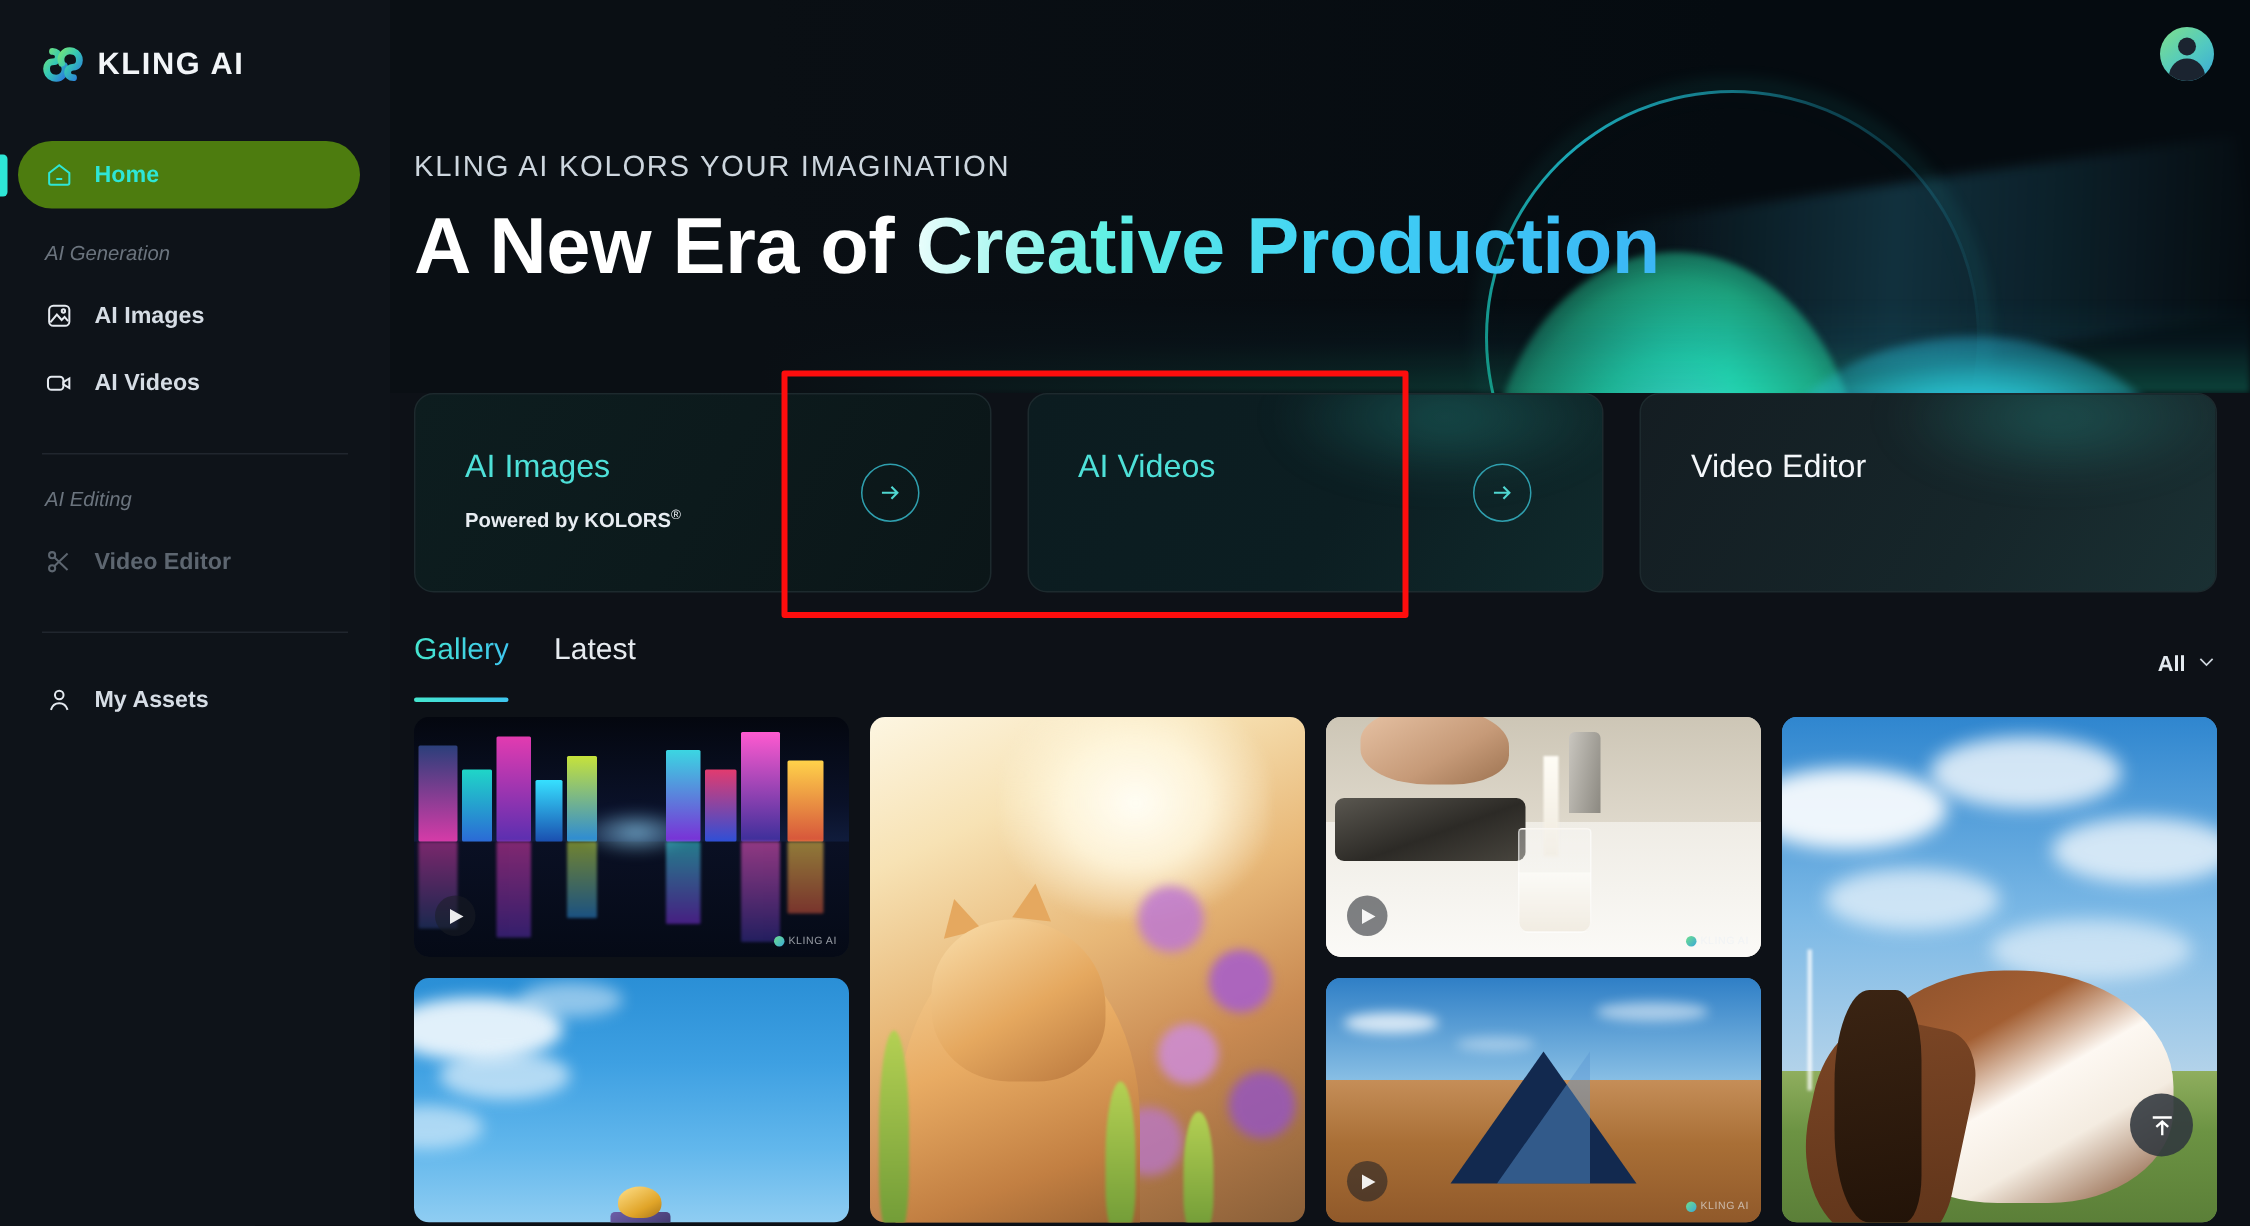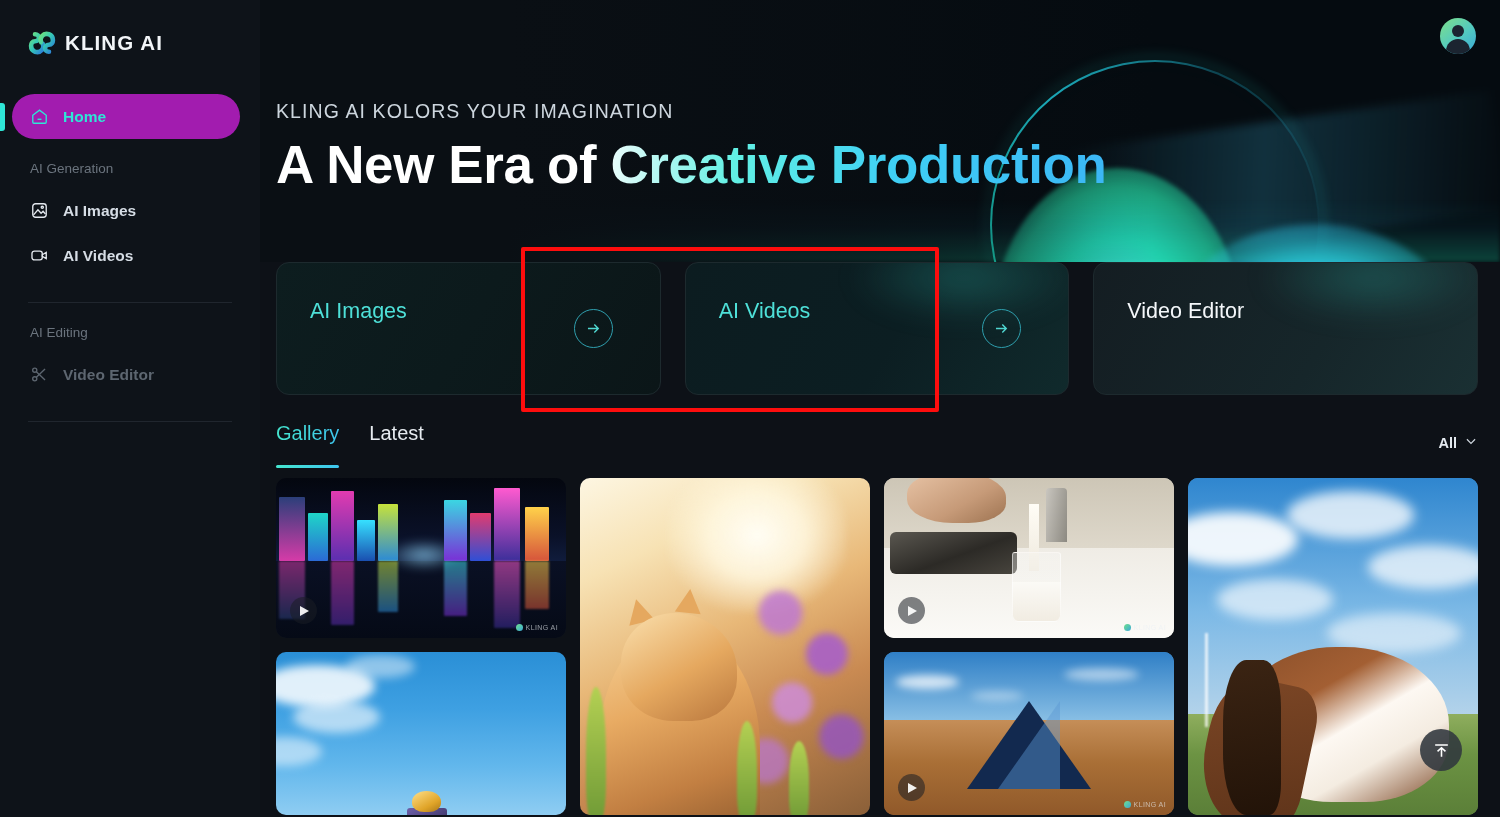--- a/index.html
+++ b/index.html
@@ -26,35 +26,35 @@
   .nav { margin-top: 30px; }
   .nav-item {
     position: relative;
     display: flex; align-items: center; gap: 14px;
     height: 45px; margin: 0 20px 0 12px;
     padding-left: 18px;
     border-radius: 23px;
     color: #d6dde5; font-size: 15.5px; font-weight: 600;
     cursor: pointer;
   }
-  .nav-item.active { background: #a21caf; color: #2ee6d6; }
+  .nav-item.active { background: #4d7c0f; color: #2ee6d6; }
   .nav-item.active .nav-ico svg { stroke: #2ee6d6; }
   .nav-item.muted { color: #5d6670; }
   .nav-item.muted .nav-ico svg { stroke: #5d6670; }
   .active-bar {
     position: absolute; left: -12px; top: 9px;
     width: 5px; height: 28px; border-radius: 0 3px 3px 0;
     background: #2ee6d6;
   }
   .nav-ico { width: 19px; height: 19px; display: flex; align-items: center; justify-content: center; }
   .nav-ico svg { width: 19px; height: 19px; fill: none; stroke: #e4e9ef; stroke-width: 1.7; }
 
   .nav-group-label {
     font-size: 13.5px; color: #6b747e; font-weight: 400;
-    padding: 0 0 0 30px; margin: 22px 0 12px;
+    padding: 0 0 0 30px; margin: 22px 0 12px; font-style: italic;
   }
   .nav-sep { height: 1px; background: #20262e; margin: 24px 28px 0 28px; }
 
   
   .main { flex: 1; position: relative; height: 817px; background: #0d1117; overflow: hidden; }
 
   
   .header {
     position: absolute; top: 0; left: 0; right: 0; height: 72px;
     display: flex; align-items: center; justify-content: flex-end;
@@ -396,20 +396,29 @@
               <circle cx="6" cy="17.5" r="2.6"></circle>
               <circle cx="6" cy="6.5" r="2.6"></circle>
               <path d="M8 8.5 19 19M8 15.5 19 5"></path>
             </svg>
         </span>
         <span>Video Editor</span>
       </div>
 
       <div class="nav-sep"></div>
 
+      <div class="nav-item" style="margin-top:22px">
+        <span class="nav-ico">
+          <svg viewBox="0 0 24 24">
+              <circle cx="12" cy="8" r="3.6"></circle>
+              <path d="M5 20.5c1.2-4 4-5.6 7-5.6s5.8 1.6 7 5.6"></path>
+            </svg>
+        </span>
+        <span>My Assets</span>
+      </div>
 
     </nav>
   </aside>
 
   <main class="main">
 
     <section class="hero">
       <div class="hero-bg">
         <div class="hero-ring-glow"></div>
         <div class="hero-ring"></div>
@@ -426,20 +435,21 @@
     </section>
 
     <header class="header">
       <div class="avatar"></div>
     </header>
 
     <section class="cards">
 
       <div class="card c1">
         <div class="card-title">AI Images</div>
+        <div class="card-sub"><span>Powered by KOLORS</span><sup>®</sup></div>
         <div class="card-arrow">
           <svg viewBox="0 0 24 24">
               <path d="M5 12h13M13 7l5 5-5 5"></path>
             </svg>
         </div>
       </div>
 
       <div class="card c2">
         <div class="card-title">AI Videos</div>
         <div class="card-arrow">

